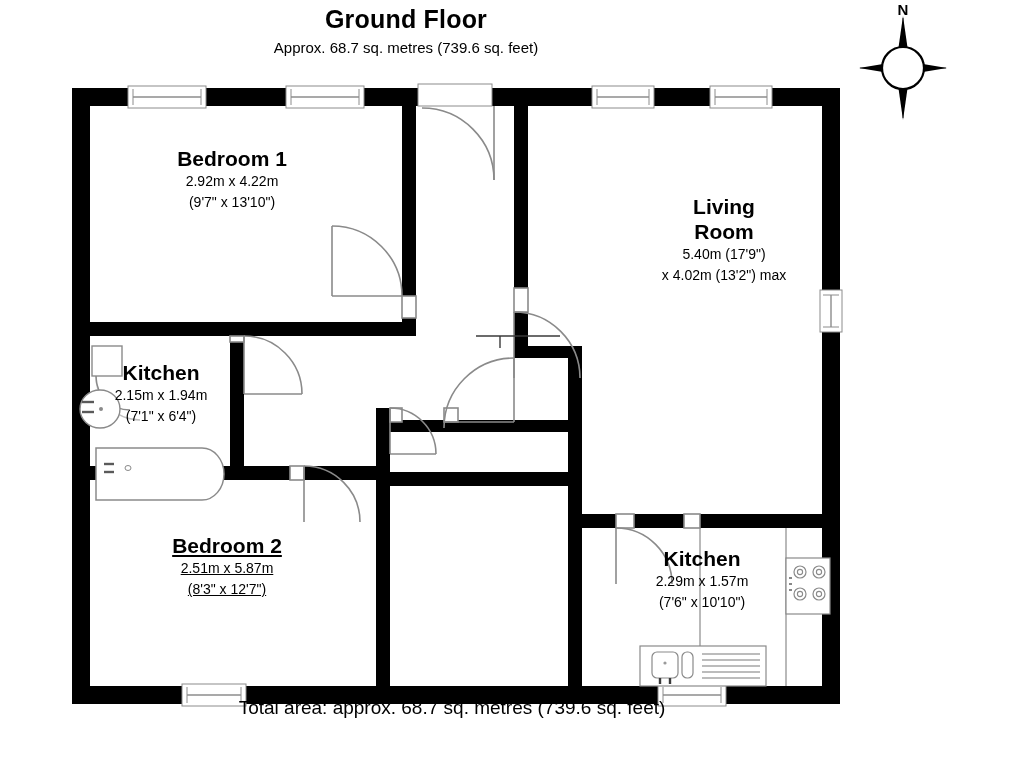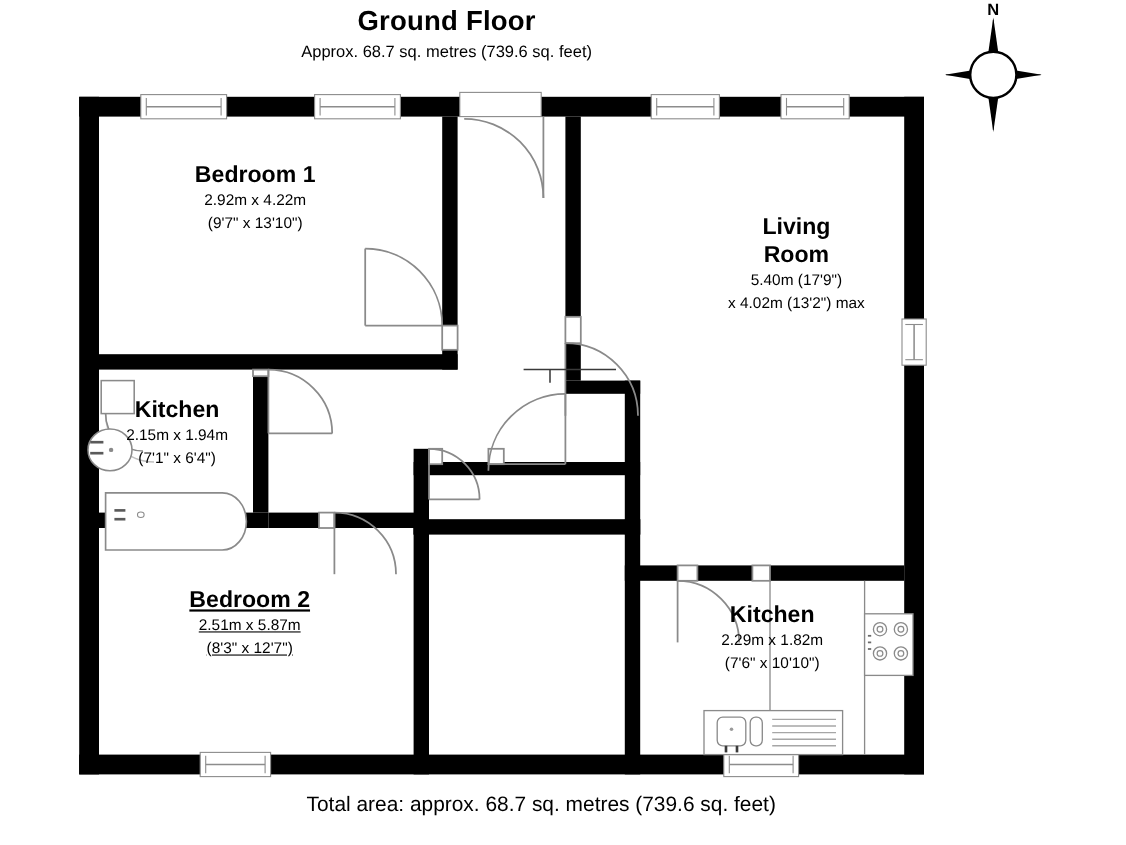--- a/index.html
+++ b/index.html
@@ -34,25 +34,24 @@
   #plan-subtitle {
     font-size: 15px;
     line-height: 20px;
     margin-top: 4px;
   }
 
   
   #plan-footer {
     position: absolute;
     left: 0;
-    top: 721px;
+    top: 697px;
     width: 904px;
     text-align: center;
     font-size: 19px;
-    margin-left: 40px;
   }
 
   
   #compass {
     position: absolute;
     left: 857px;
     top: 2px;
     width: 92px;
     height: 120px;
   }
@@ -362,19 +361,19 @@
 </div>
 
 <div class="room-label" style="left:119px; top:533px; width:216px;text-decoration:underline;">
   <div class="room-name">Bedroom 2</div>
   <div class="room-dim">2.51m x 5.87m</div>
   <div class="room-dim">(8'3" x 12'7")</div>
 </div>
 
 <div class="room-label" style="left:594px; top:546px; width:216px;">
   <div class="room-name">Kitchen</div>
-  <div class="room-dim">2.29m x 1.82m</div>
+  <div class="room-dim">2.29m x 1.57m</div>
   <div class="room-dim">(7'6" x 10'10")</div>
 </div>
 
 <div id="plan-footer">
   <span>Total area: approx. 68.7 sq. metres (739.6 sq. feet)</span>
 </div>
 
 </body></html>

